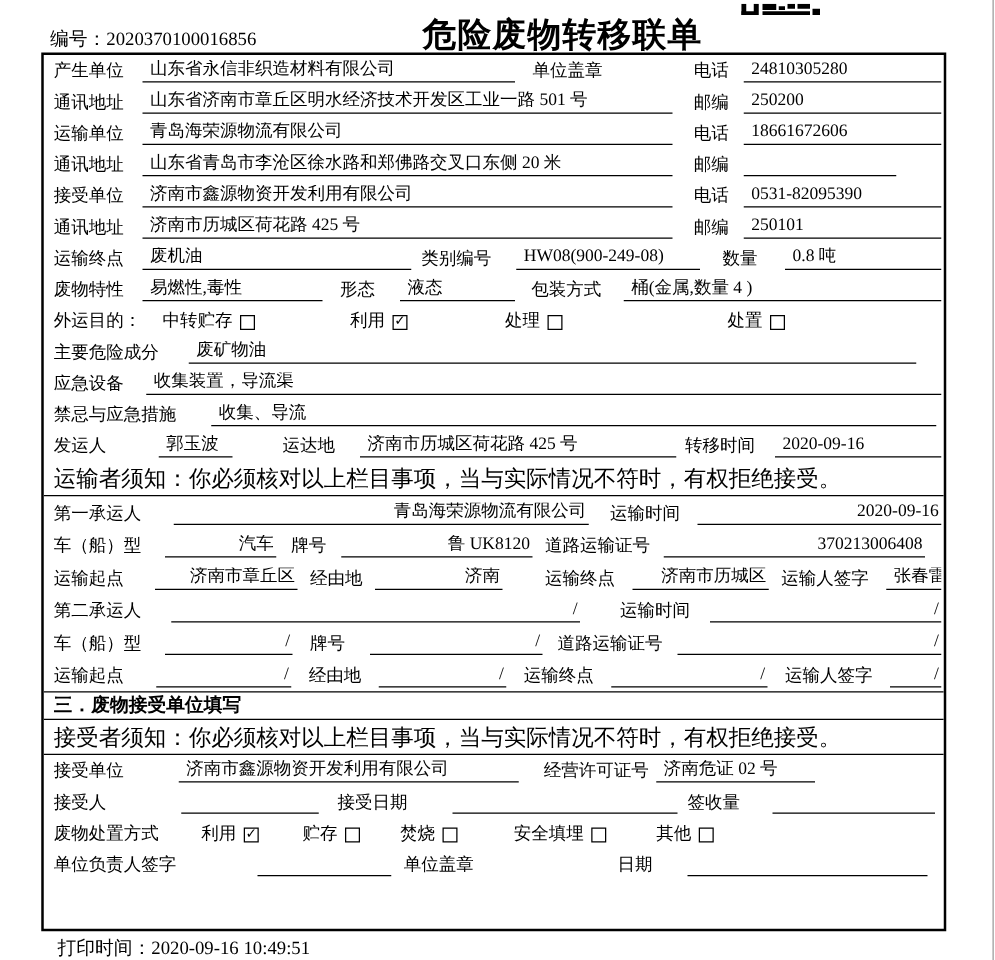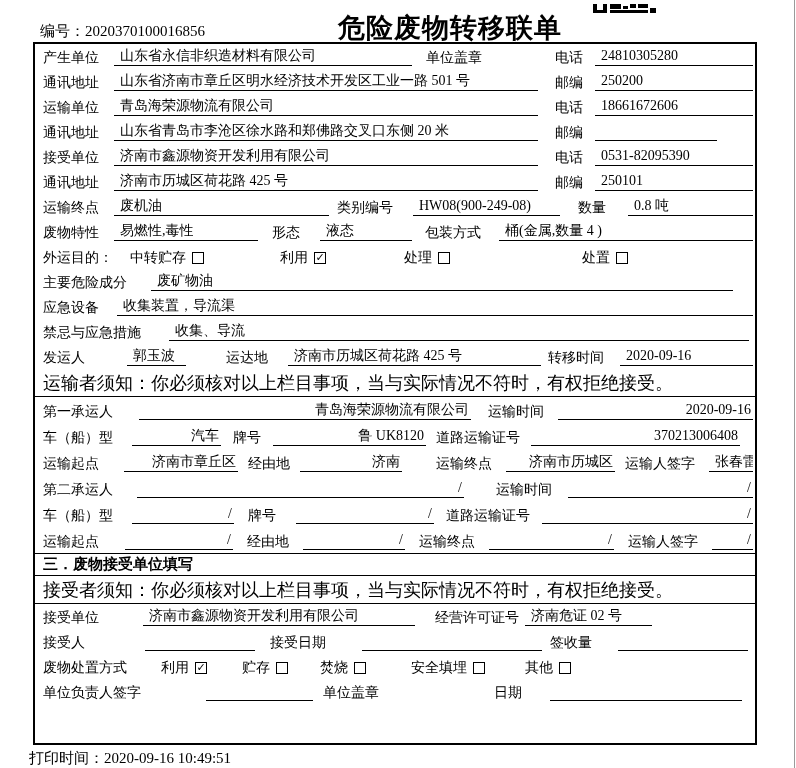--- a/index.html
+++ b/index.html
@@ -38,21 +38,21 @@
     padding:0 2px 1px 6px;box-sizing:border-box;overflow:hidden;flex:0 0 auto;margin-top:20px;
   }
   .val.fill{flex:1 1 auto;}
   .gap{flex:0 0 auto;height:1px;}
   .ck{display:flex;align-items:center;flex:0 0 auto;}
   .ck .cktext{white-space:nowrap;line-height:1.15;margin-right:6px;}
   .ckbox{
     width:12px;height:12px;border:1px solid #000;box-sizing:border-box;
     font-size:11px;line-height:9px;text-align:center;overflow:hidden;flex:0 0 auto;
   }
-  .footer{position:absolute;left:29px;top:749px;font-size:15px;white-space:nowrap;}
+  .footer{position:absolute;left:46px;top:749px;font-size:15px;white-space:nowrap;}
 </style>
 </head>
 <body>
 
 <div class="serial">
   <span>编号：</span><span>2020370100016856</span>
 </div>
 
 <div class="doc-title">危险废物转移联单</div>
 

